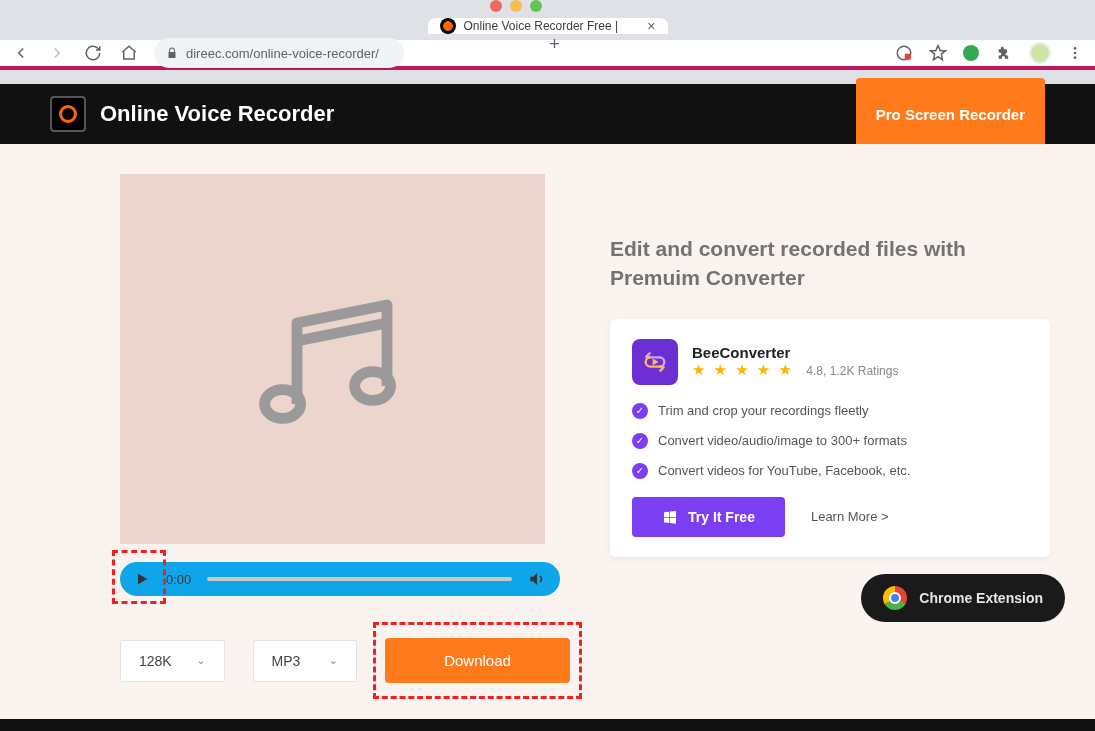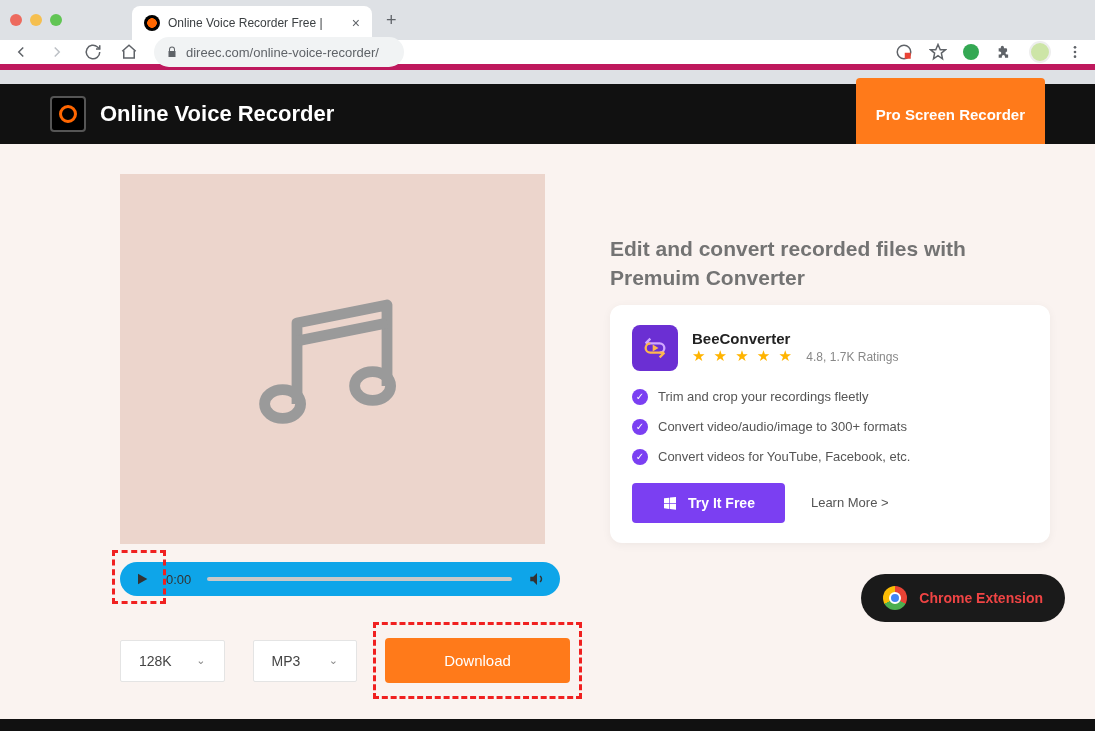--- a/index.html
+++ b/index.html
@@ -1,32 +1,32 @@
 <!DOCTYPE html>
 <html><head>
 <meta charset="utf-8">
 <style>
 * { margin: 0; padding: 0; box-sizing: border-box; font-family: -apple-system, BlinkMacSystemFont, "Segoe UI", Arial, sans-serif; }
 body { width: 1095px; height: 731px; overflow: hidden; background: #fff; }
 
 
 .browser-chrome { background: #dee1e5; height: 84px; }
-.tab-bar { display: flex; align-items: center; height: 40px; padding: 0 4px; }
+.tab-bar { display: flex; align-items: center; height: 40px; padding: 0 24px; flex-direction: column; }
 .traffic-lights { display: flex; gap: 8px; margin-right: 70px; margin-left: 6px; }
 .tl { width: 12px; height: 12px; border-radius: 50%; }
 .tl-close { background: #ed6a5e; }
 .tl-min  { background: #f5bf4f; }
 .tl-max  { background: #61c554; }
 .tab { display: flex; align-items: center; background: #fff; border-radius: 8px 8px 0 0; height: 34px; margin-top: 6px; padding: 0 12px; min-width: 240px; gap: 8px; }
 .tab-favicon { width: 16px; height: 16px; border-radius: 50%; background: radial-gradient(circle at center, #f60 40%, #000 45%); }
 .tab-title { font-size: 12px; color: #3c4043; flex: 1; white-space: nowrap; overflow: hidden; }
 .tab-close { color: #5f6368; font-size: 14px; }
 .new-tab { margin-left: 14px; color: #5f6368; font-size: 18px; }
 
-.toolbar { display: flex; align-items: center; height: 30px; background: #fff; padding: 0 12px; gap: 16px; border-bottom: 6px solid #be185d; }
+.toolbar { display: flex; align-items: center; height: 30px; background: #fff; padding: 0 12px; gap: 16px; border-bottom: 4px solid #be185d; }
 .nav-icons { display: flex; align-items: center; gap: 18px; color: #5f6368; }
 .nav-icons .disabled { color: #bdc1c6; }
 .nav-svg { width: 18px; height: 18px; }
 .addr-bar { flex: 0 0 250px; display: flex; align-items: center; background: #f1f3f4; border-radius: 16px; height: 30px; padding: 0 12px; gap: 8px; }
 .lock-icon { color: #5f6368; }
 .url { font-size: 13px; color: #5f6368; }
 .toolbar-right { margin-left: auto; display: flex; align-items: center; gap: 16px; color: #5f6368; }
 .toolbar-right .dot-green { width: 16px; height: 16px; border-radius: 50%; background: #34a853; }
 .toolbar-right .avatar { width: 22px; height: 22px; border-radius: 50%; background: #cde5a7; border: 2px solid #eee; }
 
@@ -52,33 +52,33 @@
 
 .controls-row { margin-top: 42px; display: flex; gap: 28px; align-items: center; }
 .select-box { background: #fff; border: 1px solid #e4e4e4; border-radius: 2px; padding: 12px 18px; width: 175px; display: flex; align-items: center; font-size: 14px; color: #444; }
 .chev { margin-left: auto; color: #888; font-size: 11px; }
 .download-wrap { position: relative; }
 .download-highlight { position: absolute; left: -12px; top: -16px; right: -12px; bottom: -16px; border: 3px dashed #f02020; }
 .download-btn { background: #ff7a1a; color: #fff; border: none; border-radius: 4px; width: 185px; padding: 14px 12px; font-size: 15px; font-weight: 500; }
 
 .right-col { flex: 1; padding-top: 60px; }
 .promo-heading { font-size: 21px; font-weight: 700; color: #737373; line-height: 1.4; }
-.promo-card { background: #fff; border-radius: 12px; padding: 20px 22px; margin-top: 12px; width: 440px; box-shadow: 0 2px 10px rgba(0,0,0,0.05); }
+.promo-card { background: #fff; border-radius: 6px; padding: 20px 22px; margin-top: 26px; width: 440px; box-shadow: 0 2px 10px rgba(0,0,0,0.05); }
 .promo-top { display: flex; align-items: center; gap: 14px; margin-bottom: 18px; }
 .promo-icon { width: 46px; height: 46px; background: #6b2fd3; border-radius: 8px; display: flex; align-items: center; justify-content: center; }
 .promo-name { font-size: 15px; font-weight: 700; color: #222; }
 .stars { color: #ffb400; font-size: 15px; letter-spacing: 2px; }
 .rating-text { font-size: 12px; color: #888; margin-left: 8px; }
 .feature-row { display: flex; align-items: center; gap: 10px; font-size: 13px; color: #555; margin: 14px 0; }
 .check-badge { width: 16px; height: 16px; background: #7b3ff2; border-radius: 50%; display: flex; align-items: center; justify-content: center; color: #fff; font-size: 10px; }
 .promo-actions { display: flex; align-items: center; gap: 26px; margin-top: 18px; }
 .try-btn { background: #7b3ff2; color: #fff; border: none; border-radius: 4px; padding: 12px 30px; font-size: 14px; font-weight: 600; display: flex; align-items: center; gap: 10px; }
 .learn-more { font-size: 13px; color: #555; }
 
-.chrome-ext { position: absolute; right: 30px; top: 430px; background: #1a1a1a; color: #ef4444; border-radius: 26px; padding: 12px 22px; display: flex; align-items: center; gap: 12px; font-size: 14px; font-weight: 600; }
+.chrome-ext { position: absolute; right: 30px; top: 430px; background: #1a1a1a; color: #e5e5e5; border-radius: 26px; padding: 12px 22px; display: flex; align-items: center; gap: 12px; font-size: 14px; font-weight: 600; }
 .chrome-logo { width: 24px; height: 24px; border-radius: 50%; background: conic-gradient(#ea4335 0 120deg, #4caf50 120deg 240deg, #fbbc05 240deg 360deg); position: relative; }
 .chrome-logo::after { content: ''; position: absolute; inset: 6px; background: #4285f4; border: 2px solid #fff; border-radius: 50%; }
 
 .footer-bar { height: 12px; background: #111; position: absolute; bottom: 0; left: 0; right: 0; }
 </style>
 </head>
 <body>
 
 <div class="browser-chrome">
   <div class="tab-bar">
@@ -195,21 +195,21 @@
           <svg width="28" height="28" viewBox="0 0 24 24" fill="none" stroke="#d0a8ff" stroke-width="2">
               <path d="M4 8l4-4M4 8h12a4 4 0 0 1 0 8"></path>
               <path d="M20 16l-4 4M20 16H8a4 4 0 0 1 0-8" stroke="#ffb84d"></path>
               <polygon points="10,9 10,15 15,12" fill="#ffb84d" stroke="none"></polygon>
             </svg>
         </div>
         <div>
           <div class="promo-name">BeeConverter</div>
           <div>
             <span class="stars">★ ★ ★ ★ ★</span>
-            <span class="rating-text">4.8, 1.7K Ratings</span>
+            <span class="rating-text">4.8, 1.2K Ratings</span>
           </div>
         </div>
       </div>
       <div class="feature-row">
         <span class="check-badge">✓</span>
         <span>Trim and crop your recordings fleetly</span>
       </div>
       <div class="feature-row">
         <span class="check-badge">✓</span>
         <span>Convert video/audio/image to 300+ formats</span>

